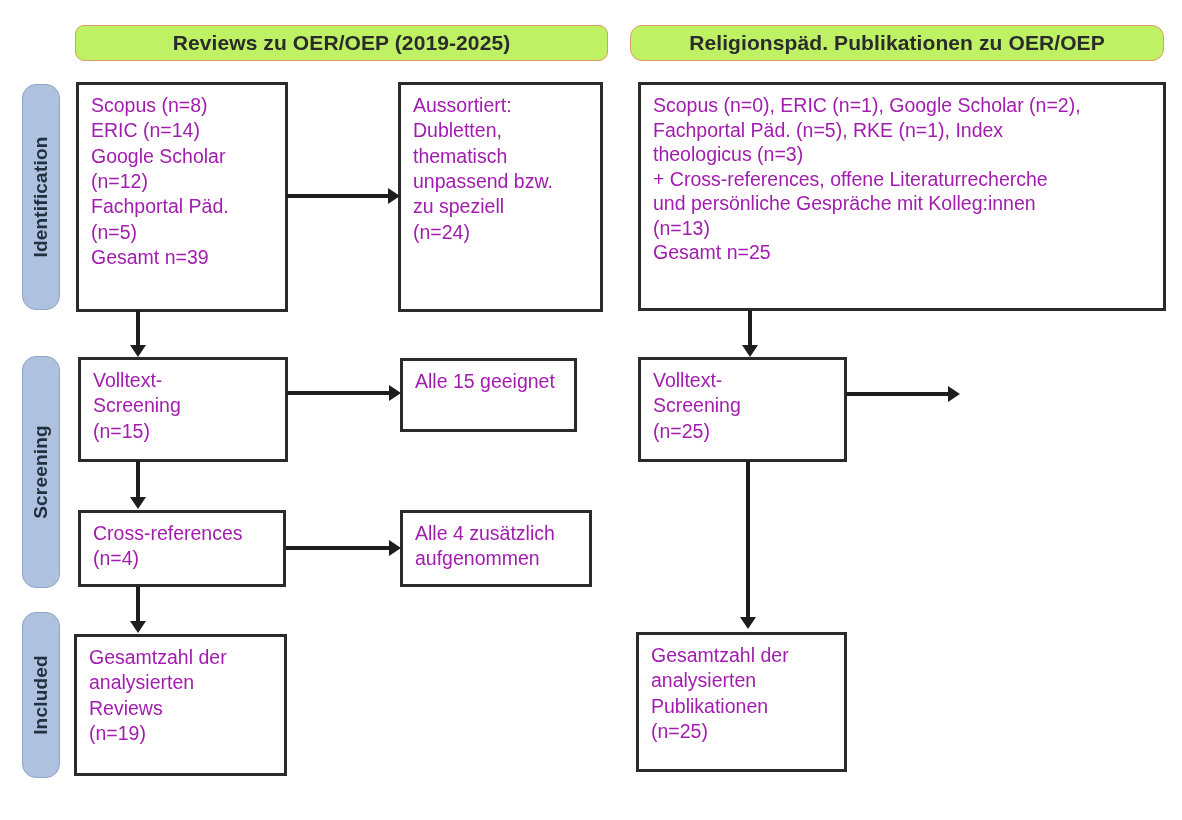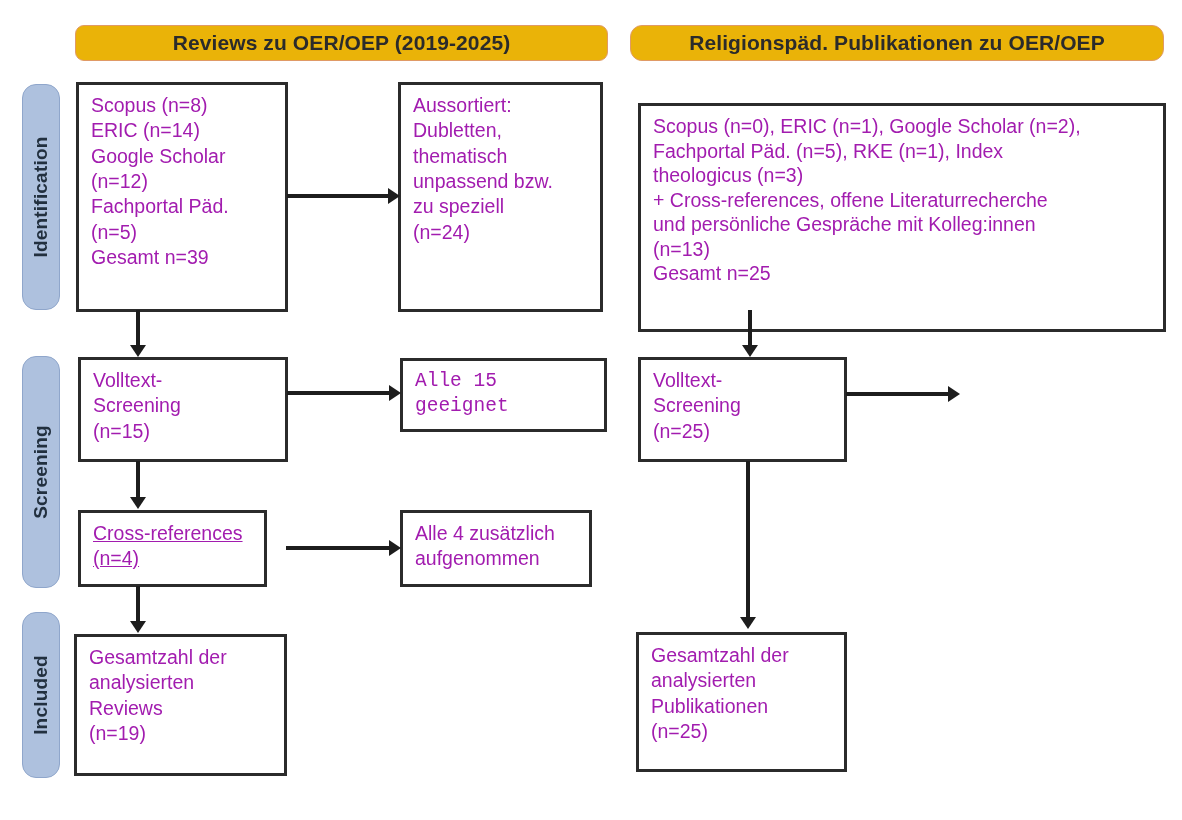--- a/index.html
+++ b/index.html
@@ -30,21 +30,21 @@
     transform:rotate(-90deg);
     white-space:nowrap;
     font-size:19px;
     font-weight:bold;
     color:#22303f;
     letter-spacing:.2px;
   }
   
   .col-header{
     position:absolute;
-    background:#eab308;
+    background:#bef264;
     border:1px solid #e09a66;
     border-radius:9px;
     box-sizing:border-box;
     display:flex;
     align-items:center;
     justify-content:center;
     font-size:21px;
     font-weight:bold;
     color:#2b2b2b;
     letter-spacing:.1px;
@@ -126,46 +126,46 @@
   <div class="conn h" style="left:287px; top:194px; width:103px;"></div>
   <div class="arrow-right" style="left:388px; top:188px;"></div>
 
   <div class="conn v" style="left:136px; top:310px; height:37px;"></div>
   <div class="arrow-down" style="left:130px; top:345px;"></div>
 
   <div class="node" style="left:78px; top:357px; width:210px; height:105px;">Volltext-
 Screening
 (n=15)</div>
 
-  <div class="node vcenter" style="left:400px; top:358px; width:207px; height:74px;font-family:Liberation Mono, monospace;">Alle 15 geeignet</div>
+  <div class="node vcenter" style="left:400px; top:358px; width:177px; height:74px;">Alle 15 geeignet</div>
 
   <div class="conn h" style="left:287px; top:391px; width:104px;"></div>
   <div class="arrow-right" style="left:389px; top:385px;"></div>
 
   <div class="conn v" style="left:136px; top:461px; height:39px;"></div>
   <div class="arrow-down" style="left:130px; top:497px;"></div>
 
-  <div class="node" style="left:78px; top:510px; width:189px; height:77px;text-decoration:underline;">Cross-references
+  <div class="node" style="left:78px; top:510px; width:208px; height:77px;">Cross-references
 (n=4)</div>
 
   <div class="node" style="left:400px; top:510px; width:192px; height:77px;">Alle 4 zusätzlich
 aufgenommen</div>
 
   <div class="conn h" style="left:286px; top:546px; width:105px;"></div>
   <div class="arrow-right" style="left:389px; top:540px;"></div>
 
   <div class="conn v" style="left:136px; top:586px; height:38px;"></div>
   <div class="arrow-down" style="left:130px; top:621px;"></div>
 
   <div class="node" style="left:74px; top:634px; width:213px; height:142px;">Gesamtzahl der
 analysierten
 Reviews
 (n=19)</div>
 
-  <div class="node tight" style="left:638px; top:82px; width:528px; height:229px;margin-top:21px;">Scopus (n=0), ERIC (n=1), Google Scholar (n=2),
+  <div class="node tight" style="left:638px; top:82px; width:528px; height:229px;">Scopus (n=0), ERIC (n=1), Google Scholar (n=2),
 Fachportal Päd. (n=5), RKE (n=1), Index
 theologicus (n=3)
 + Cross-references, offene Literaturrecherche
 und persönliche Gespräche mit Kolleg:innen
 (n=13)
 Gesamt n=25</div>
 
   <div class="conn v" style="left:748px; top:310px; height:37px;"></div>
   <div class="arrow-down" style="left:742px; top:345px;"></div>
 

